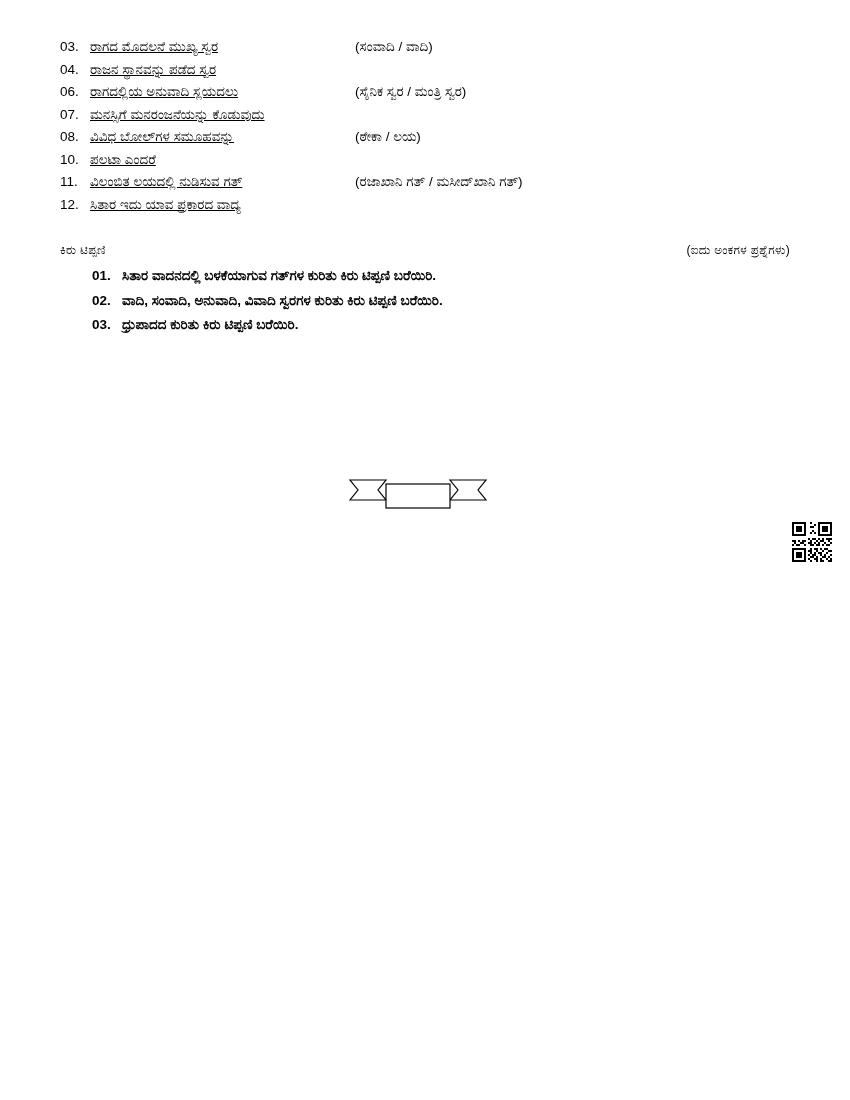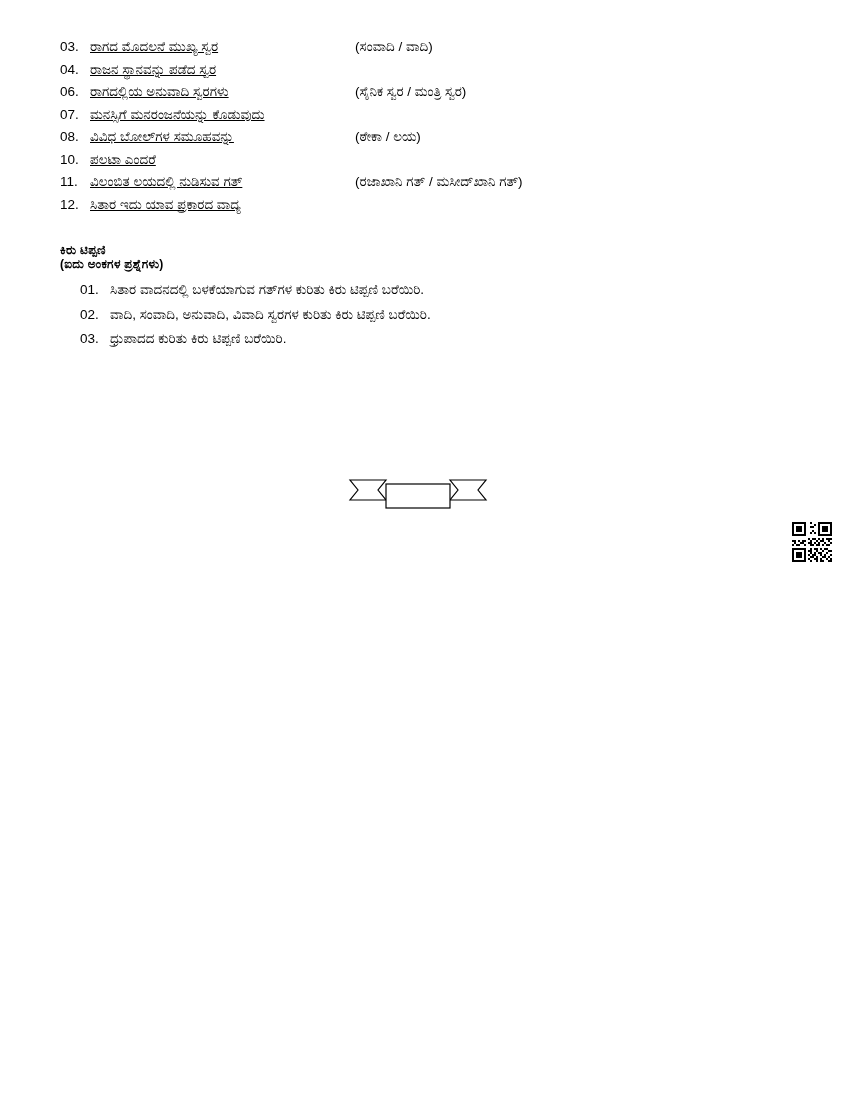--- a/index.html
+++ b/index.html
@@ -46,35 +46,35 @@
     text-decoration: underline;
   }
   .mcq-opts {
     flex: 1 1 auto;
   }
   .section-head {
     display: flex;
     justify-content: space-between;
     align-items: baseline;
     font-size: 12px;
-    font-weight: bold;
+    font-weight: normal;
     margin-top: 32px;
     margin-bottom: 12px;
-    flex-direction: column;
   }
   .section-title {
     letter-spacing: 0.3px;
   }
   .section-marks {
     letter-spacing: 0.3px;
   }
   .short-list {
-    margin: 0;
+    margin: 12px;
     padding: 0 0 0 20px;
     list-style: none;
+    font-weight: bold;
   }
   .short-row {
     display: flex;
     align-items: baseline;
     font-size: 13.5px;
     line-height: 1.0;
     margin-bottom: 11px;
     white-space: nowrap;
   }
   .short-num {
@@ -110,21 +110,21 @@
       <span class="mcq-num">03.</span>
       <span class="mcq-q">ರಾಗದ ಮೊದಲನೆ ಮುಖ್ಯ ಸ್ವರ</span>
       <span class="mcq-opts">(ಸಂವಾದಿ / ವಾದಿ)</span>
     </li>
     <li class="mcq-row">
       <span class="mcq-num">04.</span>
       <span class="mcq-q">ರಾಜನ ಸ್ಥಾನವನ್ನು ಪಡೆದ ಸ್ವರ</span>
     </li>
     <li class="mcq-row">
       <span class="mcq-num">06.</span>
-      <span class="mcq-q">ರಾಗದಲ್ಲಿಯ ಅನುವಾದಿ ಸ್ವರಗಳು</span>
+      <span class="mcq-q">ರಾಗದಲ್ಲಿಯ ಅನುವಾದಿ ಸ್ಲಯದಲು</span>
       <span class="mcq-opts">(ಸೈನಿಕ ಸ್ವರ  /  ಮಂತ್ರಿ ಸ್ವರ)</span>
     </li>
     <li class="mcq-row">
       <span class="mcq-num">07.</span>
       <span class="mcq-q">ಮನಸ್ಸಿಗೆ ಮನರಂಜನೆಯನ್ನು ಕೊಡುವುದು</span>
     </li>
     <li class="mcq-row">
       <span class="mcq-num">08.</span>
       <span class="mcq-q">ವಿವಿಧ ಬೋಲ್‌ಗಳ ಸಮೂಹವನ್ನು</span>
       <span class="mcq-opts">(ಠೇಕಾ / ಲಯ)</span>

